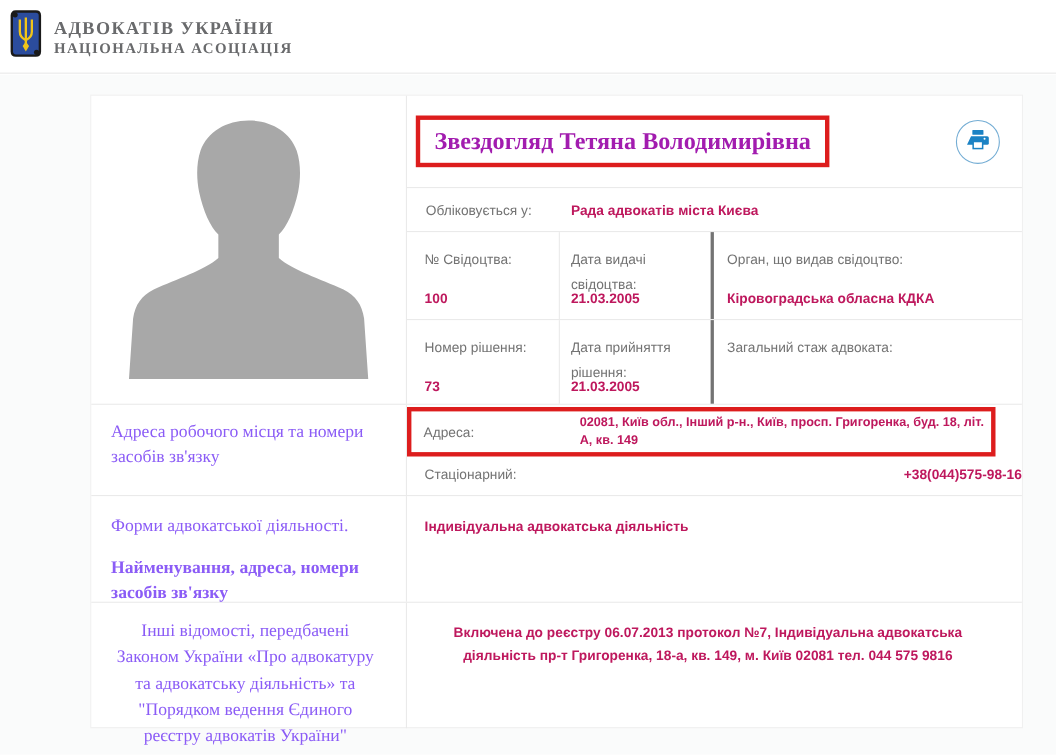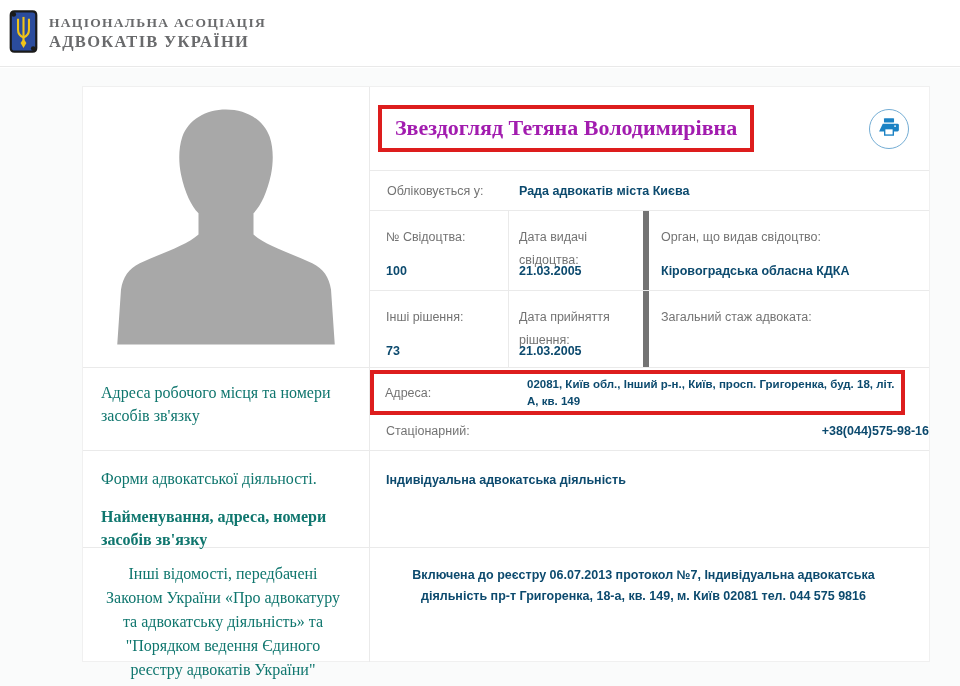--- a/index.html
+++ b/index.html
@@ -38,21 +38,21 @@
 
   
   .card {
     position: absolute; left: 82px; top: 86px;
     width: 848px; height: 576px;
     background: #fff;
     border: 1px solid #f0f0f0;
   }
 
   .label { color: #737373; font-size: 12.5px; }
-  .value { color: #0c4a6e; font-size: 12.5px; font-weight: 700; }
+  .value { color: #be185d; font-size: 12.5px; font-weight: 700; }
 
   
   .top-section { display: flex; height: 281px; border-bottom: 1px solid #eaeaea; }
   .avatar-cell { width: 287px; border-right: 1px solid #eaeaea; padding: 10px 0 0 18px; }
   .avatar-box { width: 250px; height: 260px; }
   .top-right { flex: 1; display: flex; flex-direction: column; min-width: 0; }
 
   .name-row {
     height: 84px; display: flex; align-items: center;
     padding-left: 8px; border-bottom: 1px solid #eaeaea;
@@ -74,29 +74,29 @@
 
   .acc-row { height: 40px; display: flex; align-items: center; border-bottom: 1px solid #eaeaea; }
   .acc-row .label { width: 149px; padding-left: 17px; flex-shrink: 0; }
 
   .cells-row { display: flex; }
   .cert-row { height: 80px; border-bottom: 1px solid #eaeaea; }
   .dec-row  { height: 76px; }
   .cell { display: flex; flex-direction: column; padding-top: 13px; }
   .cell .lblwrap { height: 40px; line-height: 1.45; }
   .cell1 { width: 139px; border-right: 1px solid #eaeaea; padding-left: 16px; padding-right: 8px; }
-  .cell2 { width: 140px; border-right: 6px solid #737373; padding-left: 10px; padding-right: 8px; }
+  .cell2 { width: 140px; border-right: 3px solid #737373; padding-left: 10px; padding-right: 8px; }
   .cell3 { flex: 1; padding-left: 12px; }
 
   
   .section { display: flex; }
   .sec-left {
     width: 287px; border-right: 1px solid #eaeaea; flex-shrink: 0;
     font-family: "Liberation Serif", "DejaVu Serif", serif;
-    font-size: 16px; color: #0f766e; line-height: 1.45;
+    font-size: 16px; color: #8b5cf6; line-height: 1.45;
   }
 
   .workplace { height: 83px; border-bottom: 1px solid #eaeaea; }
   .workplace .sec-left { padding: 13px 30px 0 18px; }
   .wp-right { flex: 1; min-width: 0; }
   .addr-box {
     margin: 2px 24px 0 0; height: 45px;
     border: 4px solid #dd1d1d;
     display: flex; align-items: center;
   }
@@ -127,22 +127,22 @@
         <circle cx="27.7" cy="43.7" r="2.6" fill="#1a1a1a"></circle>
         <g stroke="#f0c419" stroke-width="2.3" fill="none">
           <path d="M17 9 V35"></path>
           <path d="M11 11 V23 Q11 29 17 31.5"></path>
           <path d="M23 11 V23 Q23 29 17 31.5"></path>
         </g>
         <path d="M17 33 L13.8 37.5 L17 43 L20.2 37.5 Z" fill="#f0c419"></path>
       </svg>
     </span>
     <div>
+      <div class="org-name org-line2">АДВОКАТІВ УКРАЇНИ</div>
       <div class="org-name org-line1">НАЦІОНАЛЬНА АСОЦІАЦІЯ</div>
-      <div class="org-name org-line2">АДВОКАТІВ УКРАЇНИ</div>
     </div>
   </div>
 </header>
 
 <div class="page-bg"></div>
 
 <main class="card">
 
   <div class="top-section">
     <div class="avatar-cell">
@@ -190,21 +190,21 @@
           <span class="value">21.03.2005</span>
         </div>
         <div class="cell cell3">
           <div class="lblwrap"><span class="label">Орган, що видав свідоцтво:</span></div>
           <span class="value">Кіровоградська обласна КДКА</span>
         </div>
       </div>
 
       <div class="cells-row dec-row">
         <div class="cell cell1">
-          <div class="lblwrap"><span class="label">Інші рішення:</span></div>
+          <div class="lblwrap"><span class="label">Номер рішення:</span></div>
           <span class="value">73</span>
         </div>
         <div class="cell cell2">
           <div class="lblwrap"><span class="label">Дата прийняття рішення:</span></div>
           <span class="value">21.03.2005</span>
         </div>
         <div class="cell cell3">
           <div class="lblwrap"><span class="label">Загальний стаж адвоката:</span></div>
           <span class="value"></span>
         </div>

